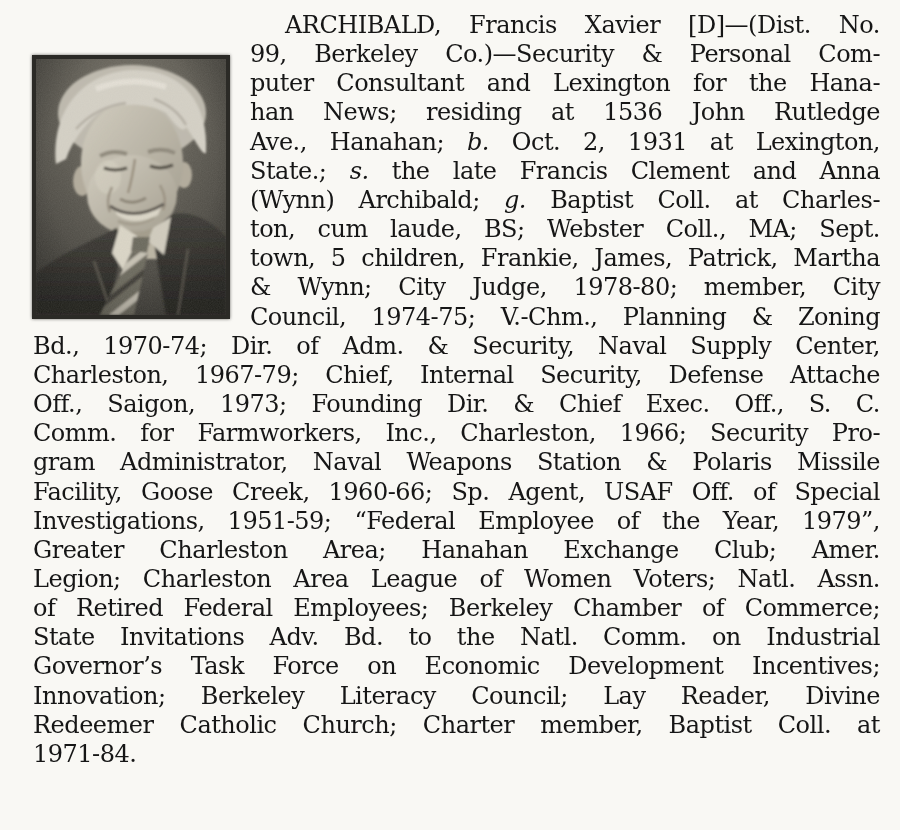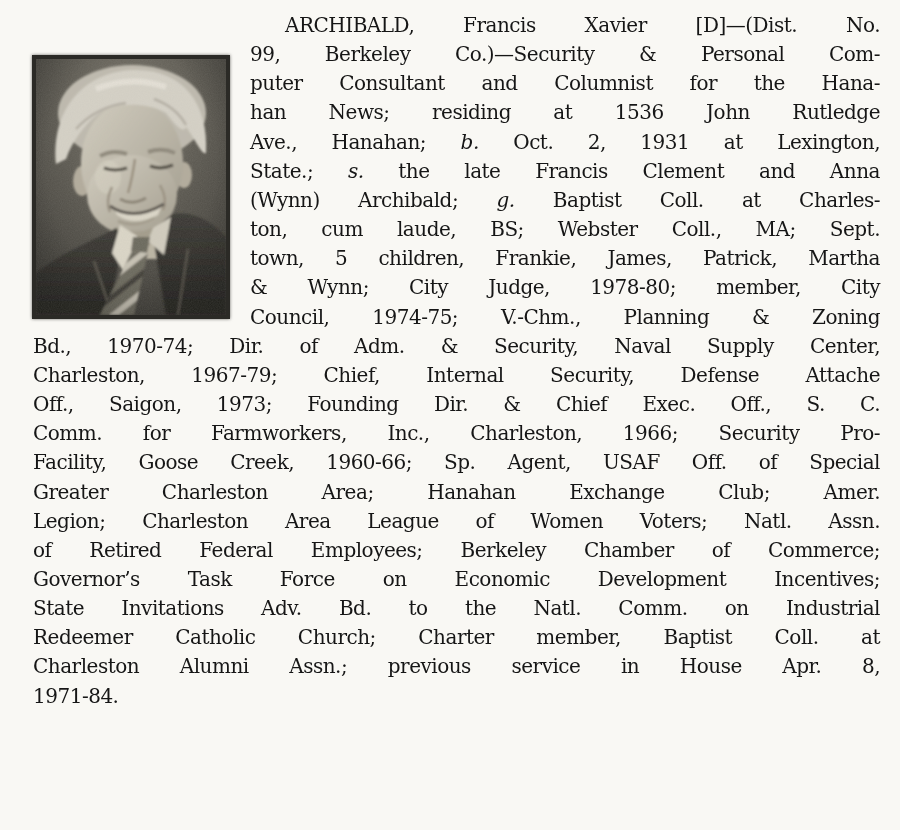--- a/index.html
+++ b/index.html
@@ -9,21 +9,21 @@
     overflow: hidden;
   }
   .page {
     position: relative;
     width: 900px; height: 830px;
     font-family: "DejaVu Serif", "Liberation Serif", serif;
     color: #161616;
   }
   .textflow { padding: 11px 20px 0 33px; }
   .line {
-    font-size: 20px;
+    font-size: 24px;
     line-height: 29.15px;
     letter-spacing: -0.5px;
     text-align: justify;
     text-align-last: justify;
     text-justify: inter-word;
   }
   .line.col  { margin-left: 217px; }
   .line.first{ text-indent: 35px; }
   .line.last { text-align-last: left; }
   .line em   { font-style: italic; }
@@ -138,37 +138,39 @@
       </g>
 
       <rect x="0" y="0" width="190" height="256" fill="url(#vign)"></rect>
       <rect x="0" y="0" width="190" height="256" filter="url(#grain)"></rect>
     </svg>
   </div>
 
   <div class="textflow">
       <div class="line col first"><span>ARCHIBALD, Francis Xavier [D]—(Dist. No.</span></div>
       <div class="line col"><span>99, Berkeley Co.)—Security &amp; Personal Com-</span></div>
-      <div class="line col"><span>puter Consultant and Columnist for the Hana-</span></div>
+      <div class="line col"><span>puter Consultant and Lexington for the Hana-</span></div>
       <div class="line col"><span>han News; residing at 1536 John Rutledge</span></div>
       <div class="line col"><span>Ave., Hanahan; </span><em>b.</em><span> Oct. 2, 1931 at Lexington,</span></div>
       <div class="line col"><span>State.; </span><em>s.</em><span> the late Francis Clement and Anna</span></div>
       <div class="line col"><span>(Wynn) Archibald; </span><em>g.</em><span> Baptist Coll. at Charles-</span></div>
       <div class="line col"><span>ton, cum laude, BS; Webster Coll., MA; Sept.</span></div>
       <div class="line col"><span>town, 5 children, Frankie, James, Patrick, Martha</span></div>
       <div class="line col"><span>&amp; Wynn; City Judge, 1978-80; member, City</span></div>
       <div class="line col"><span>Council, 1974-75; V.-Chm., Planning &amp; Zoning</span></div>
       <div class="line"><span>Bd., 1970-74; Dir. of Adm. &amp; Security, Naval Supply Center,</span></div>
       <div class="line"><span>Charleston, 1967-79; Chief, Internal Security, Defense Attache</span></div>
       <div class="line"><span>Off., Saigon, 1973; Founding Dir. &amp; Chief Exec. Off., S. C.</span></div>
       <div class="line"><span>Comm. for Farmworkers, Inc., Charleston, 1966; Security Pro-</span></div>
+      <div class="line"><span>gram Administrator, Naval Weapons Station &amp; Polaris Missile</span></div>
       <div class="line"><span>Facility, Goose Creek, 1960-66; Sp. Agent, USAF Off. of Special</span></div>
+      <div class="line"><span>Investigations, 1951-59; “Federal Employee of the Year, 1979”,</span></div>
       <div class="line"><span>Greater Charleston Area; Hanahan Exchange Club; Amer.</span></div>
       <div class="line"><span>Legion; Charleston Area League of Women Voters; Natl. Assn.</span></div>
       <div class="line"><span>of Retired Federal Employees; Berkeley Chamber of Commerce;</span></div>
+      <div class="line"><span>State Invitations Adv. Bd. to the Natl. Comm. on Industrial</span></div>
       <div class="line"><span>Governor’s Task Force on Economic Development Incentives;</span></div>
-      <div class="line"><span>State Invitations Adv. Bd. to the Natl. Comm. on Industrial</span></div>
+      <div class="line"><span>Innovation; Berkeley Literacy Council; Lay Reader, Divine</span></div>
       <div class="line"><span>Redeemer Catholic Church; Charter member, Baptist Coll. at</span></div>
-      <div class="line"><span>Charleston Alumni Assn.; previous service in House Apr. 8,</span></div>
       <div class="line last"><span>1971-84.</span></div>
     </div>
 
 </div>
 
 </body></html>

